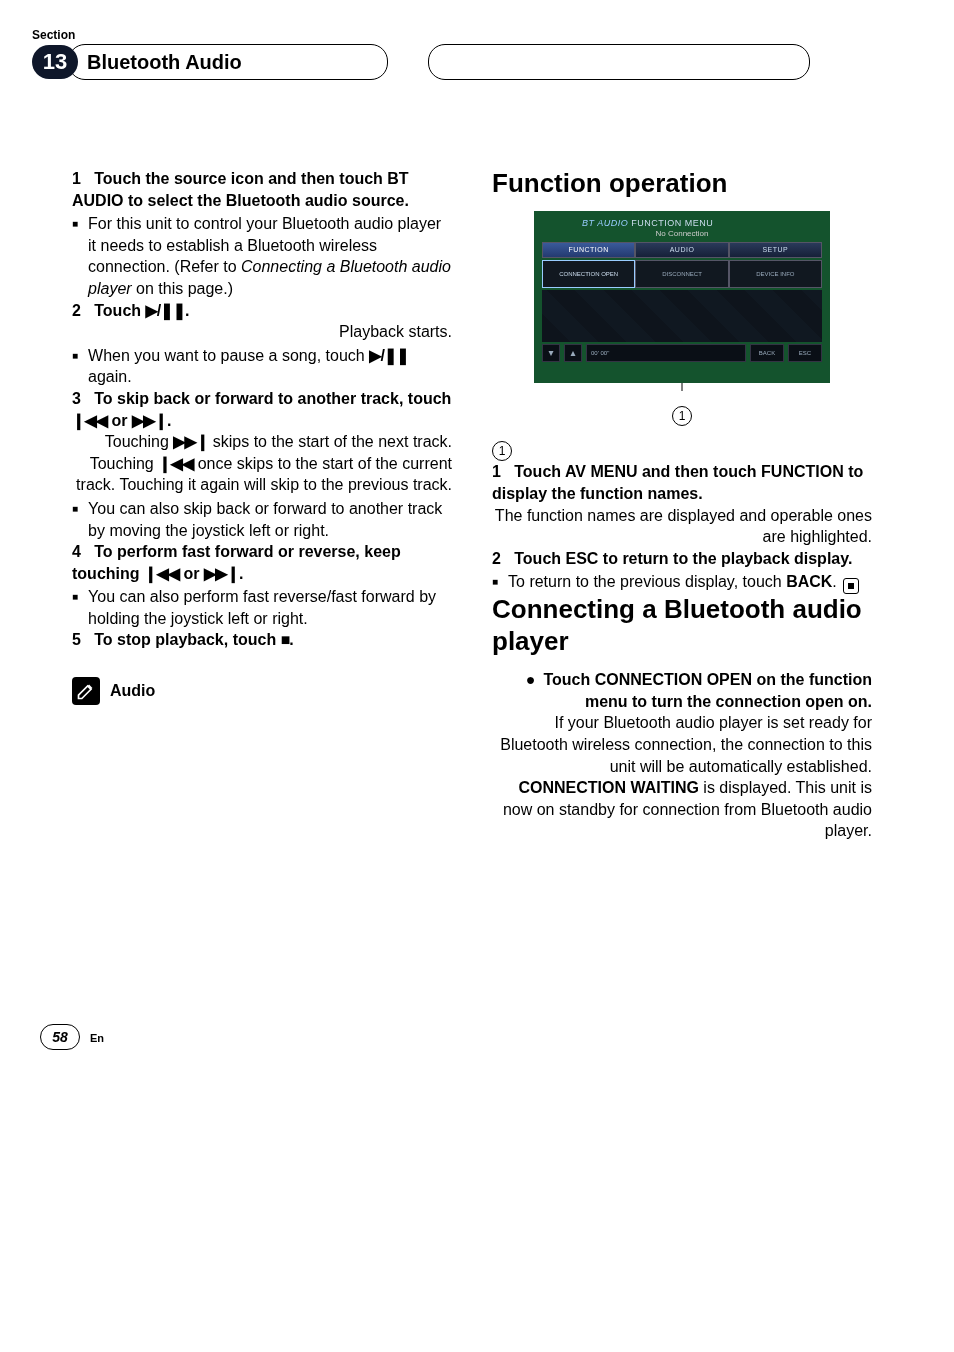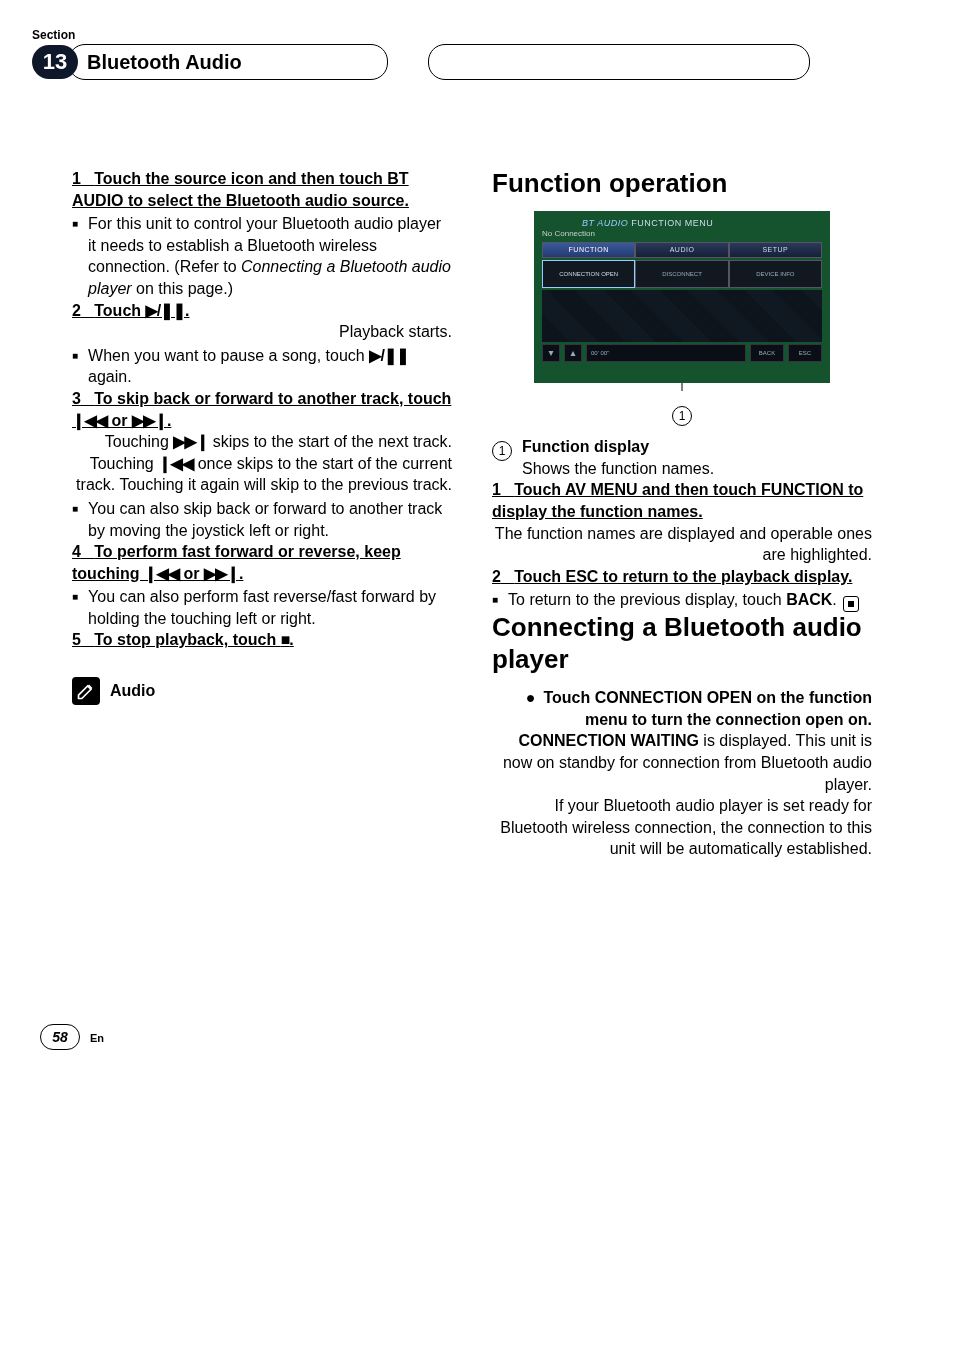--- a/index.html
+++ b/index.html
@@ -74,21 +74,20 @@
   }
   .col {
     width: 380px;
     font-size: 16px;
     line-height: 1.35;
   }
   .col p { margin: 0; }
   .step-head {
     font-weight: bold;
     margin-top: 16px;
-    text-decoration: underline;
   }
   .step-head.first { margin-top: 0; }
   .body-text { font-weight: normal; text-align: right; }
   .sub-bullet {
     display: flex;
     gap: 10px;
     margin-top: 2px;
   }
   .sub-bullet .blt {
     font-size: 10px;
@@ -142,21 +141,21 @@
     color: #9cf;
     font-size: 9px;
     font-style: italic;
     letter-spacing: 0.5px;
     text-align: left;
     padding-left: 40px;
   }
   .ss-sub {
     color: #ccc;
     font-size: 8px;
-    text-align:left;
+    text-align:center;
     margin-bottom: 2px;
   }
   .ss-tabs {
     display: flex;
     gap: 0;
     height: 16px;
   }
   .ss-tab {
     flex: 1;
     border: 1px solid #556;
@@ -333,21 +332,21 @@
     <div class="sub-bullet">
       <span class="blt">■</span>
       <span>You can also skip back or forward to another track by moving the joystick left or right.</span>
     </div>
 
     <p class="step-head">
       <span>4</span>&nbsp;&nbsp;&nbsp;<span>To perform fast forward or reverse, keep touching </span><span class="glyph">❙◀◀</span><span> or </span><span class="glyph">▶▶❙</span><span>.</span>
     </p>
     <div class="sub-bullet">
       <span class="blt">■</span>
-      <span>You can also perform fast reverse/fast forward by holding the touching left or right.</span>
+      <span>You can also perform fast reverse/fast forward by holding the joystick left or right.</span>
     </div>
 
     <p class="step-head">
       <span>5</span>&nbsp;&nbsp;&nbsp;<span>To stop playback, touch </span><span class="glyph">■</span><span>.</span>
     </p>
 
     <div class="note-row">
       <span class="note-icon">
         <svg viewBox="0 0 24 24">
               <path d="M3 17 L14 6 L18 10 L7 21 L3 21 Z" fill="none" stroke="#fff" stroke-width="2"></path>
@@ -388,24 +387,20 @@
 
     <div class="ss-callout">
       <svg width="20" height="24">
             <line x1="10" y1="0" x2="10" y2="14" stroke="#000" stroke-width="1"></line>
           </svg>
       <span class="circle-num">1</span>
     </div>
 
     <div class="list-entry">
       <span class="num"><span class="circle-num">1</span></span>
-      <span class="txt">
-        <span class="lbl-b">Function display</span>
-        <span>Shows the function names.</span>
-      </span>
     </div>
 
     <p class="step-head mt14">
       <span>1</span>&nbsp;&nbsp;&nbsp;<span>Touch AV MENU and then touch FUNCTION to display the function names.</span>
     </p>
     <p class="body-text">The function names are displayed and operable ones are highlighted.</p>
 
     <p class="step-head mt14">
       <span>2</span>&nbsp;&nbsp;&nbsp;<span>Touch ESC to return to the playback display.</span>
     </p>
@@ -416,24 +411,24 @@
         <span class="end-dot">
               <span></span>
             </span>
       </span>
     </div>
 
     <h2 class="big mt40">Connecting a Bluetooth audio player</h2>
     <p class="body-text">
       <span class="big-bullet">●</span><b>Touch CONNECTION OPEN on the function menu to turn the connection open on.</b>
     </p>
+    <p class="body-text">If your Bluetooth audio player is set ready for Bluetooth wireless connection, the connection to this unit will be automatically established.</p>
     <p class="body-text">
       <b>CONNECTION WAITING</b><span> is displayed. This unit is now on standby for connection from Bluetooth audio player.</span>
     </p>
-    <p class="body-text">If your Bluetooth audio player is set ready for Bluetooth wireless connection, the connection to this unit will be automatically established.</p>
   </div>
 </div>
 
 <div class="page-footer">
   <span class="pg-oval">58</span>
   <span class="pg-lang">En</span>
 </div>
 
 </div>
 

